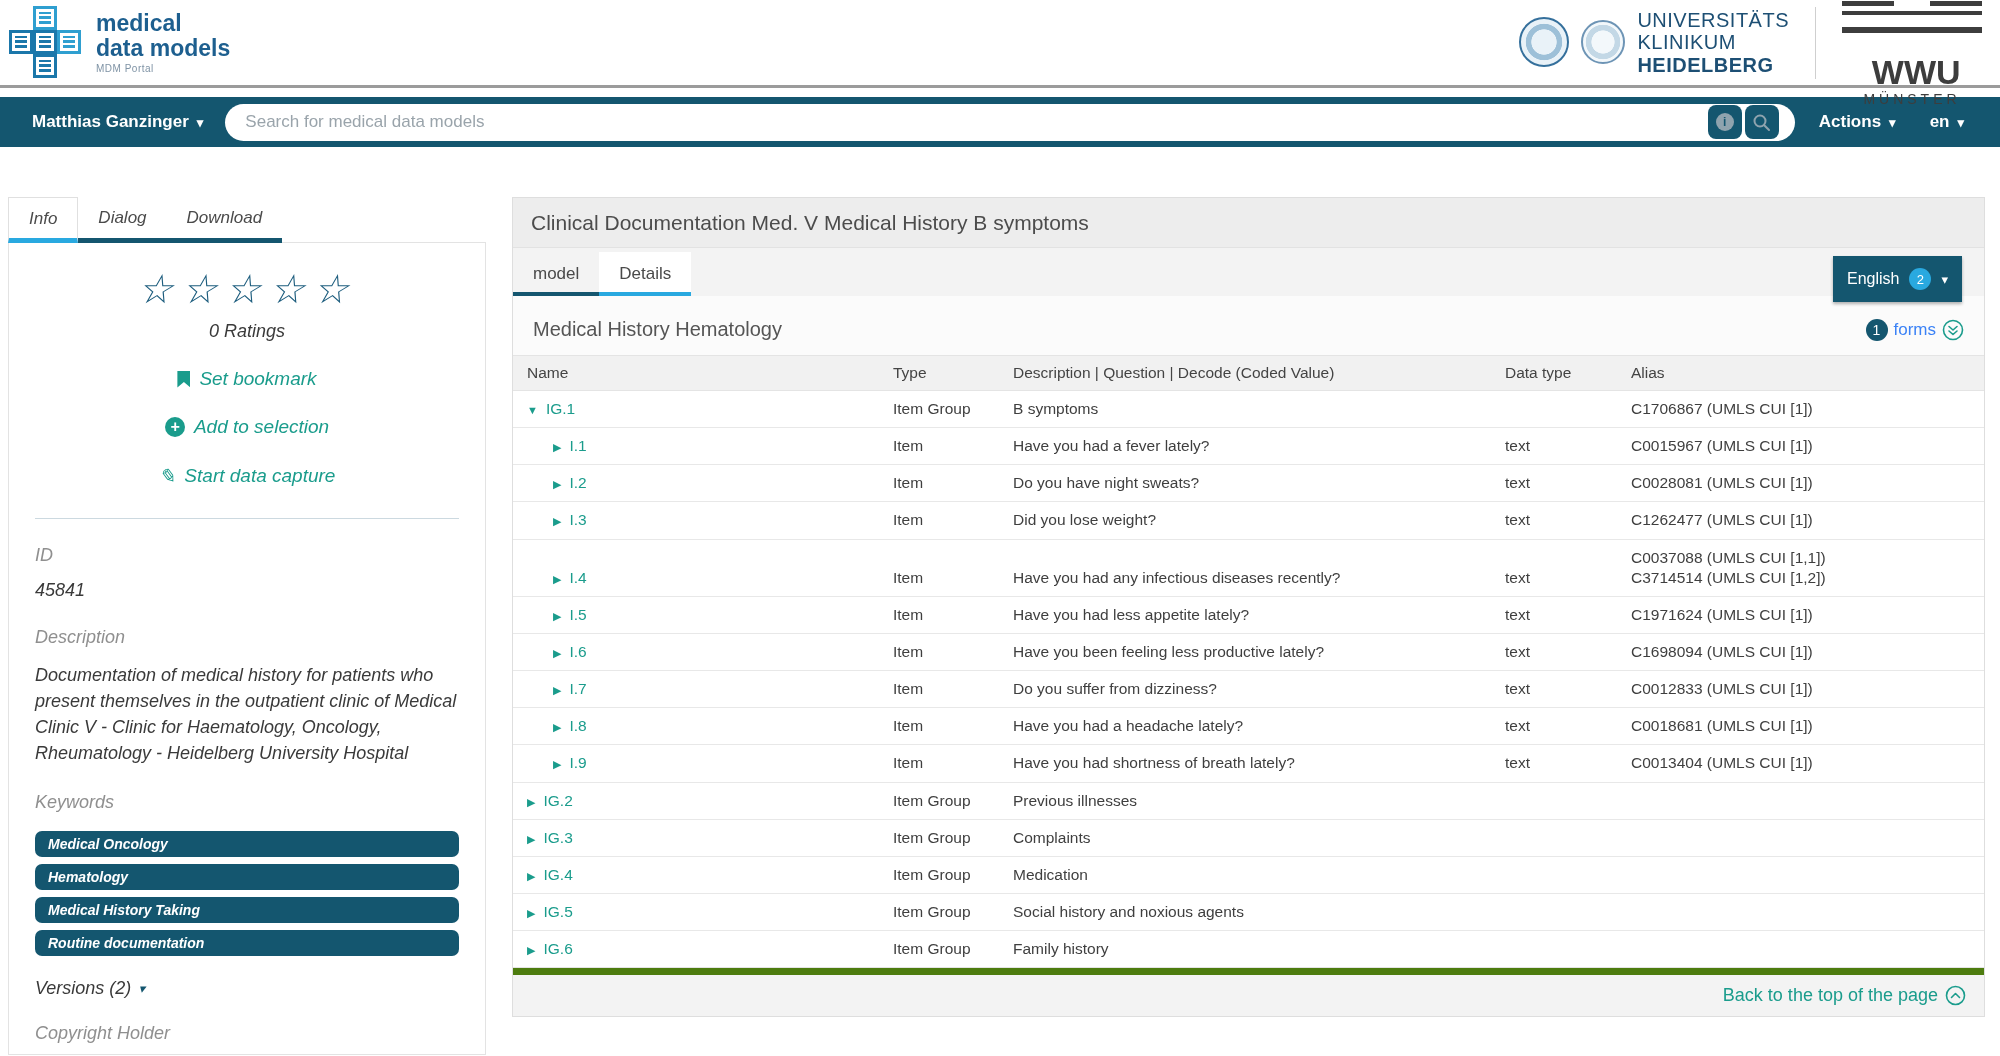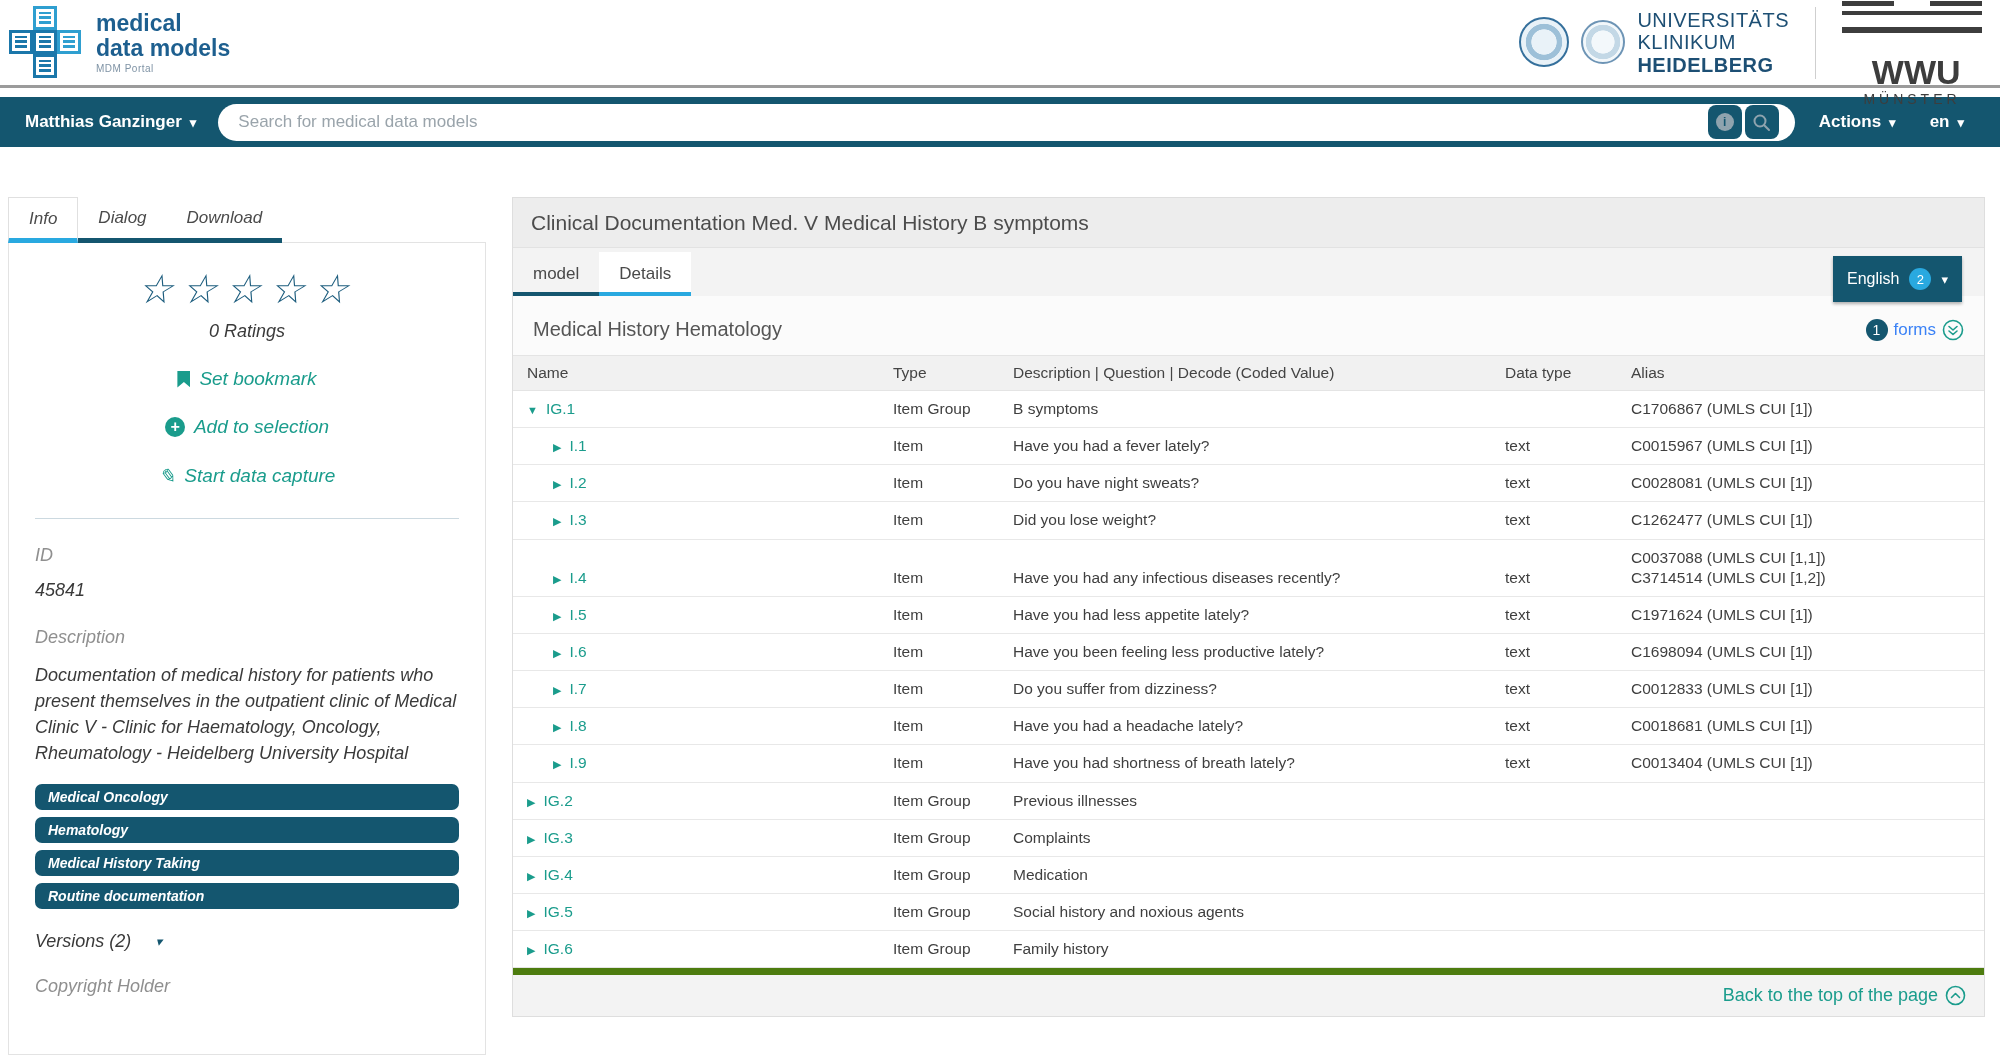--- a/index.html
+++ b/index.html
@@ -37,21 +37,21 @@
   .wm-r1a   { left:0;  top:22px; width:52px; height:5px; }
   .wm-r1b   { left:88px; top:22px; width:52px; height:5px; }
   .wm-r2    { left:0;  top:32px; width:140px; height:4px; }
   .wm-r3    { left:0;  top:48px; width:140px; height:6px; }
   .wwu-text { text-align:right; color:#3d3d3d; }
   .wwu-text .big { font-size:34px; font-weight:bold; line-height:1; }
   .wwu-text .city { font-size:14px; letter-spacing:4px; margin-top:2px; }
 
   
   .gap10 { height:9px; background:#fff; }
-  .navbar { height:50px; background:#14566f; display:flex; align-items:center; padding:0 36px 0 25px; }
+  .navbar { height:50px; background:#14566f; display:flex; align-items:center; padding:0 36px 0 32px; }
   .user { color:#fff; font-weight:bold; font-size:17px; display:flex; align-items:center; gap:8px; cursor:pointer; white-space:nowrap; }
   .caret { font-size:13px; }
   .search-pill { flex:1; height:37px; background:#fff; border-radius:19px; margin:0 24px 0 22px;
                  display:flex; align-items:center; padding:0 16px 0 0; }
   .search-pill input { flex:1; border:none; outline:none; background:transparent; font-size:17px;
                        padding-left:20px; color:#333; font-family:"Liberation Sans", sans-serif; }
   .search-pill input::placeholder { color:#9aa4ab; }
   .icon-btn { width:34px; height:34px; border-radius:8px; background:#14566f; border:none; margin-left:3px;
               display:flex; align-items:center; justify-content:center; cursor:pointer; flex:0 0 auto; }
   .info-glyph { width:18px; height:18px; border-radius:50%; background:#8fa3ae; color:#14566f;
@@ -80,21 +80,21 @@
                  font-size:16px; font-weight:bold; display:flex; align-items:center; justify-content:center; line-height:1; }
   .pencil { font-size:20px; }
   .side-divider { border-top:1px solid #ccd9e0; margin:30px 14px 0; }
   .meta { padding:26px 14px 0; }
   .meta-label { color:#8f8f8f; font-size:18px; }
   .meta-value { color:#3a3a3a; font-size:18px; margin-top:14px; }
   .meta-desc { line-height:1.45; }
   .pills { margin-top:18px; }
   .pill { display:block; background:#14566f; color:#fff; font-size:14px; font-weight:bold;
           border-radius:7px; padding:5px 13px; margin-bottom:7px; cursor:pointer; }
-  .versions { margin-top:22px; font-size:18px; color:#3a3a3a; display:flex; align-items:center; gap:24px; cursor:pointer;text-align:right; }
+  .versions { margin-top:22px; font-size:18px; color:#3a3a3a; display:flex; align-items:center; gap:7px; cursor:pointer;text-align:right; }
   .versions .caret { color:#14566f; }
 
   
   .main-card { width:1473px; margin-left:26px; border:1px solid #dedede; background:#fbfbfb; }
   .title-strip { background:#ededed; padding:13px 18px 12px; font-size:21px; color:#4c4c4c; border-bottom:1px solid #e2e2e2; }
   .tabrow { background:#f3f3f3; display:flex; align-items:flex-end; height:48px; position:relative; }
   .main-tab { padding:12px 20px 8px; font-size:17px; color:#4a4a4a; border-bottom:4px solid #14566f; cursor:pointer; }
   .main-tab.active { background:#fff; border-bottom:4px solid #29a9e0; }
   .lang-btn { margin-left:auto; margin-right:22px; margin-bottom:-6px; background:#14566f; color:#fff; border:none;
               font-size:16px; display:flex; align-items:center; gap:10px; padding:12px 14px; cursor:pointer;
@@ -254,20 +254,21 @@
           <span class="pencil">✎</span>
           <span>Start data capture</span>
         </div>
       </div>
       <div class="side-divider"></div>
       <div class="meta">
         <div class="meta-label">ID</div>
         <div class="meta-value">45841</div>
         <div class="meta-label" style="margin-top:26px;">Description</div>
         <div class="meta-value meta-desc">Documentation of medical history for patients who present themselves in the outpatient clinic of Medical Clinic V - Clinic for Haematology, Oncology, Rheumatology - Heidelberg University Hospital</div>
+        <div class="meta-label" style="margin-top:26px;">Keywords</div>
         <div class="pills">
 
             <span class="pill">Medical Oncology</span>
 
             <span class="pill">Hematology</span>
 
             <span class="pill">Medical History Taking</span>
 
             <span class="pill">Routine documentation</span>
           </div>

